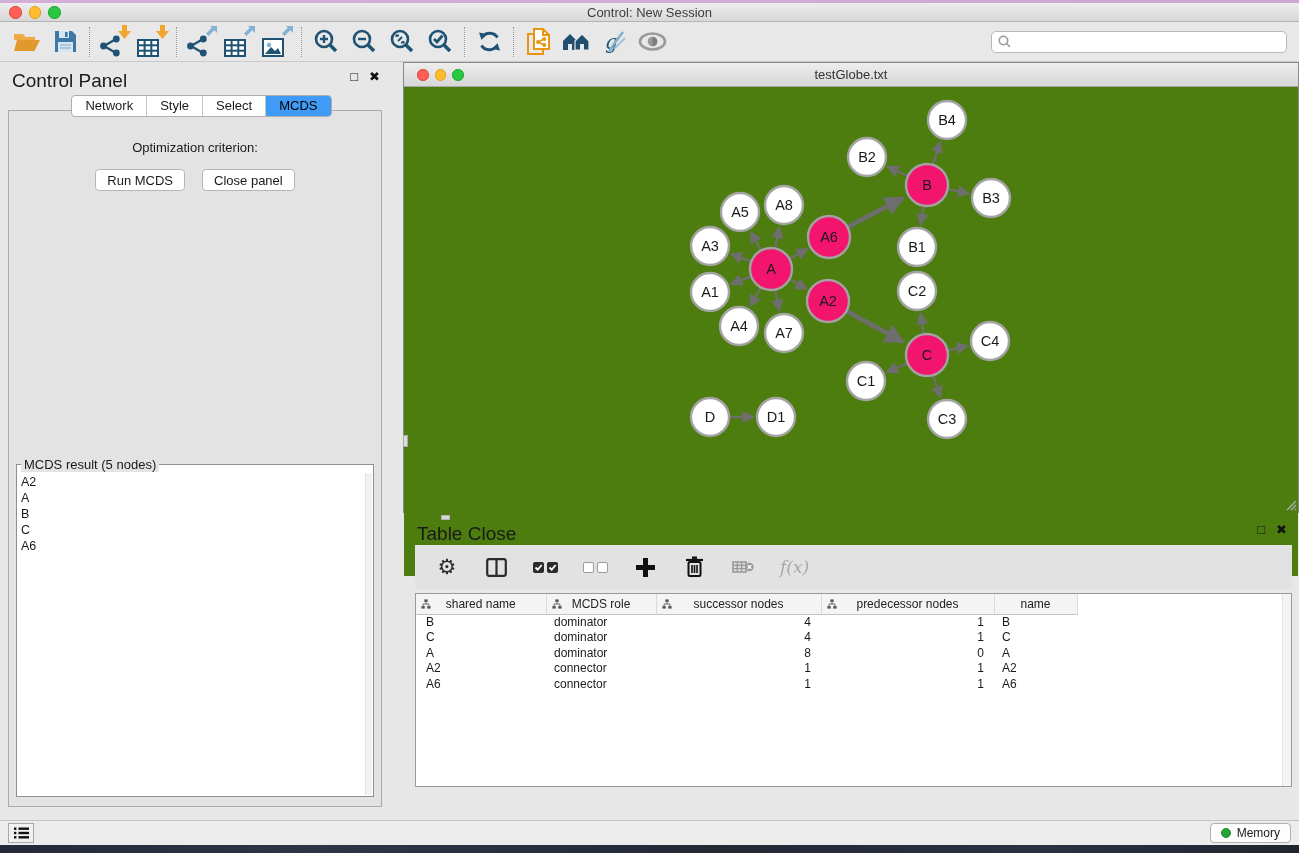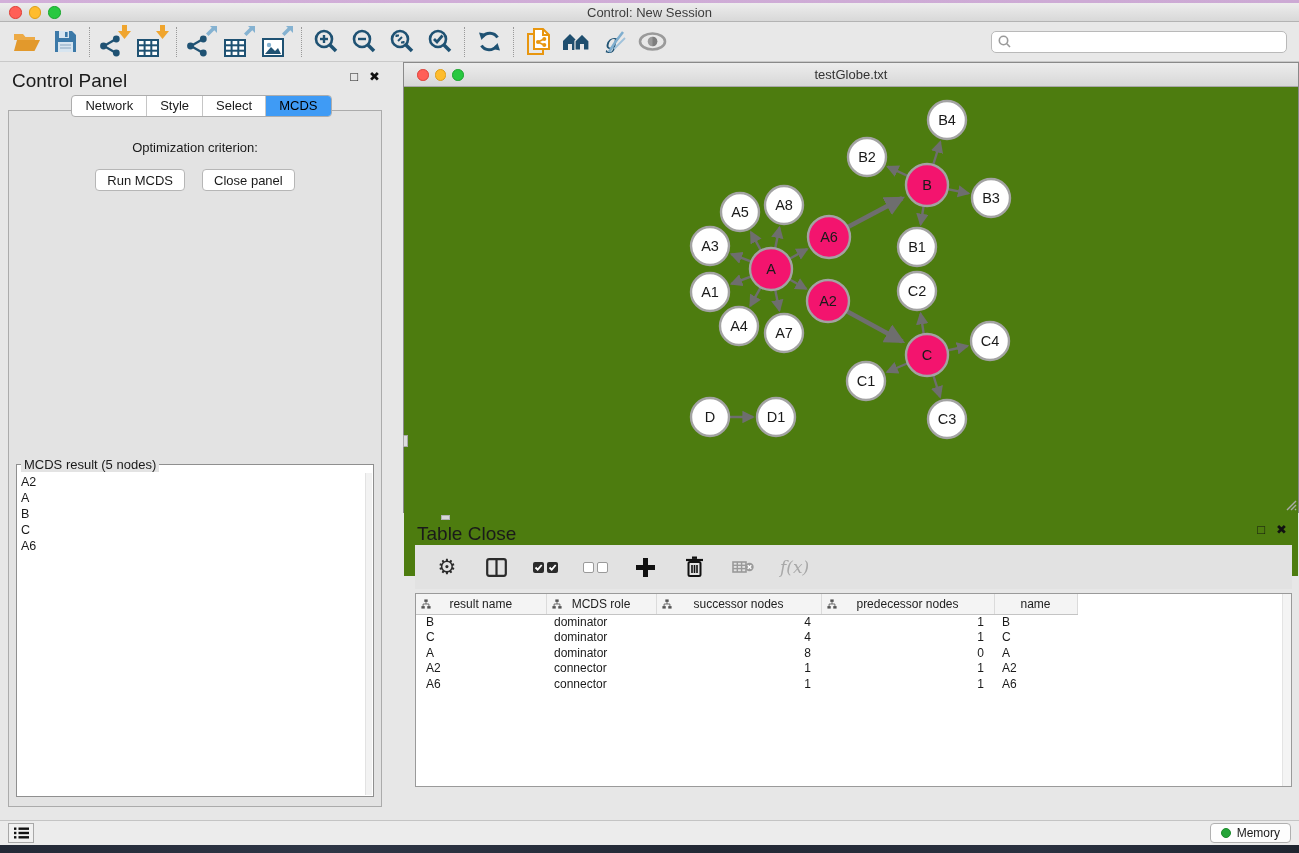--- a/index.html
+++ b/index.html
@@ -520,21 +520,21 @@
     </div>
     <div class="tp-tablewrap">
       <table id="node-table">
           <thead>
             <tr>
               <th style="width: 130px;"><svg class="hier" width="10" height="10" viewBox="0 0 12 12">
                   <rect x="4" y="0.5" width="4" height="3" fill="#555"></rect>
                   <rect x="0.5" y="8.5" width="4" height="3" fill="#555"></rect>
                   <rect x="7.5" y="8.5" width="4" height="3" fill="#555"></rect>
                   <path d="M6 3.5 V6 M2.5 8.5 V6 h7 v2.5" stroke="#555" stroke-width="1" fill="none"></path>
-                </svg><span>result name</span></th>
+                </svg><span>shared name</span></th>
               <th style="width: 110px;"><svg class="hier" width="10" height="10" viewBox="0 0 12 12">
                   <rect x="4" y="0.5" width="4" height="3" fill="#555"></rect>
                   <rect x="0.5" y="8.5" width="4" height="3" fill="#555"></rect>
                   <rect x="7.5" y="8.5" width="4" height="3" fill="#555"></rect>
                   <path d="M6 3.5 V6 M2.5 8.5 V6 h7 v2.5" stroke="#555" stroke-width="1" fill="none"></path>
                 </svg><span>MCDS role</span></th>
               <th style="width: 165px;"><svg class="hier" width="10" height="10" viewBox="0 0 12 12">
                   <rect x="4" y="0.5" width="4" height="3" fill="#555"></rect>
                   <rect x="0.5" y="8.5" width="4" height="3" fill="#555"></rect>
                   <rect x="7.5" y="8.5" width="4" height="3" fill="#555"></rect>

